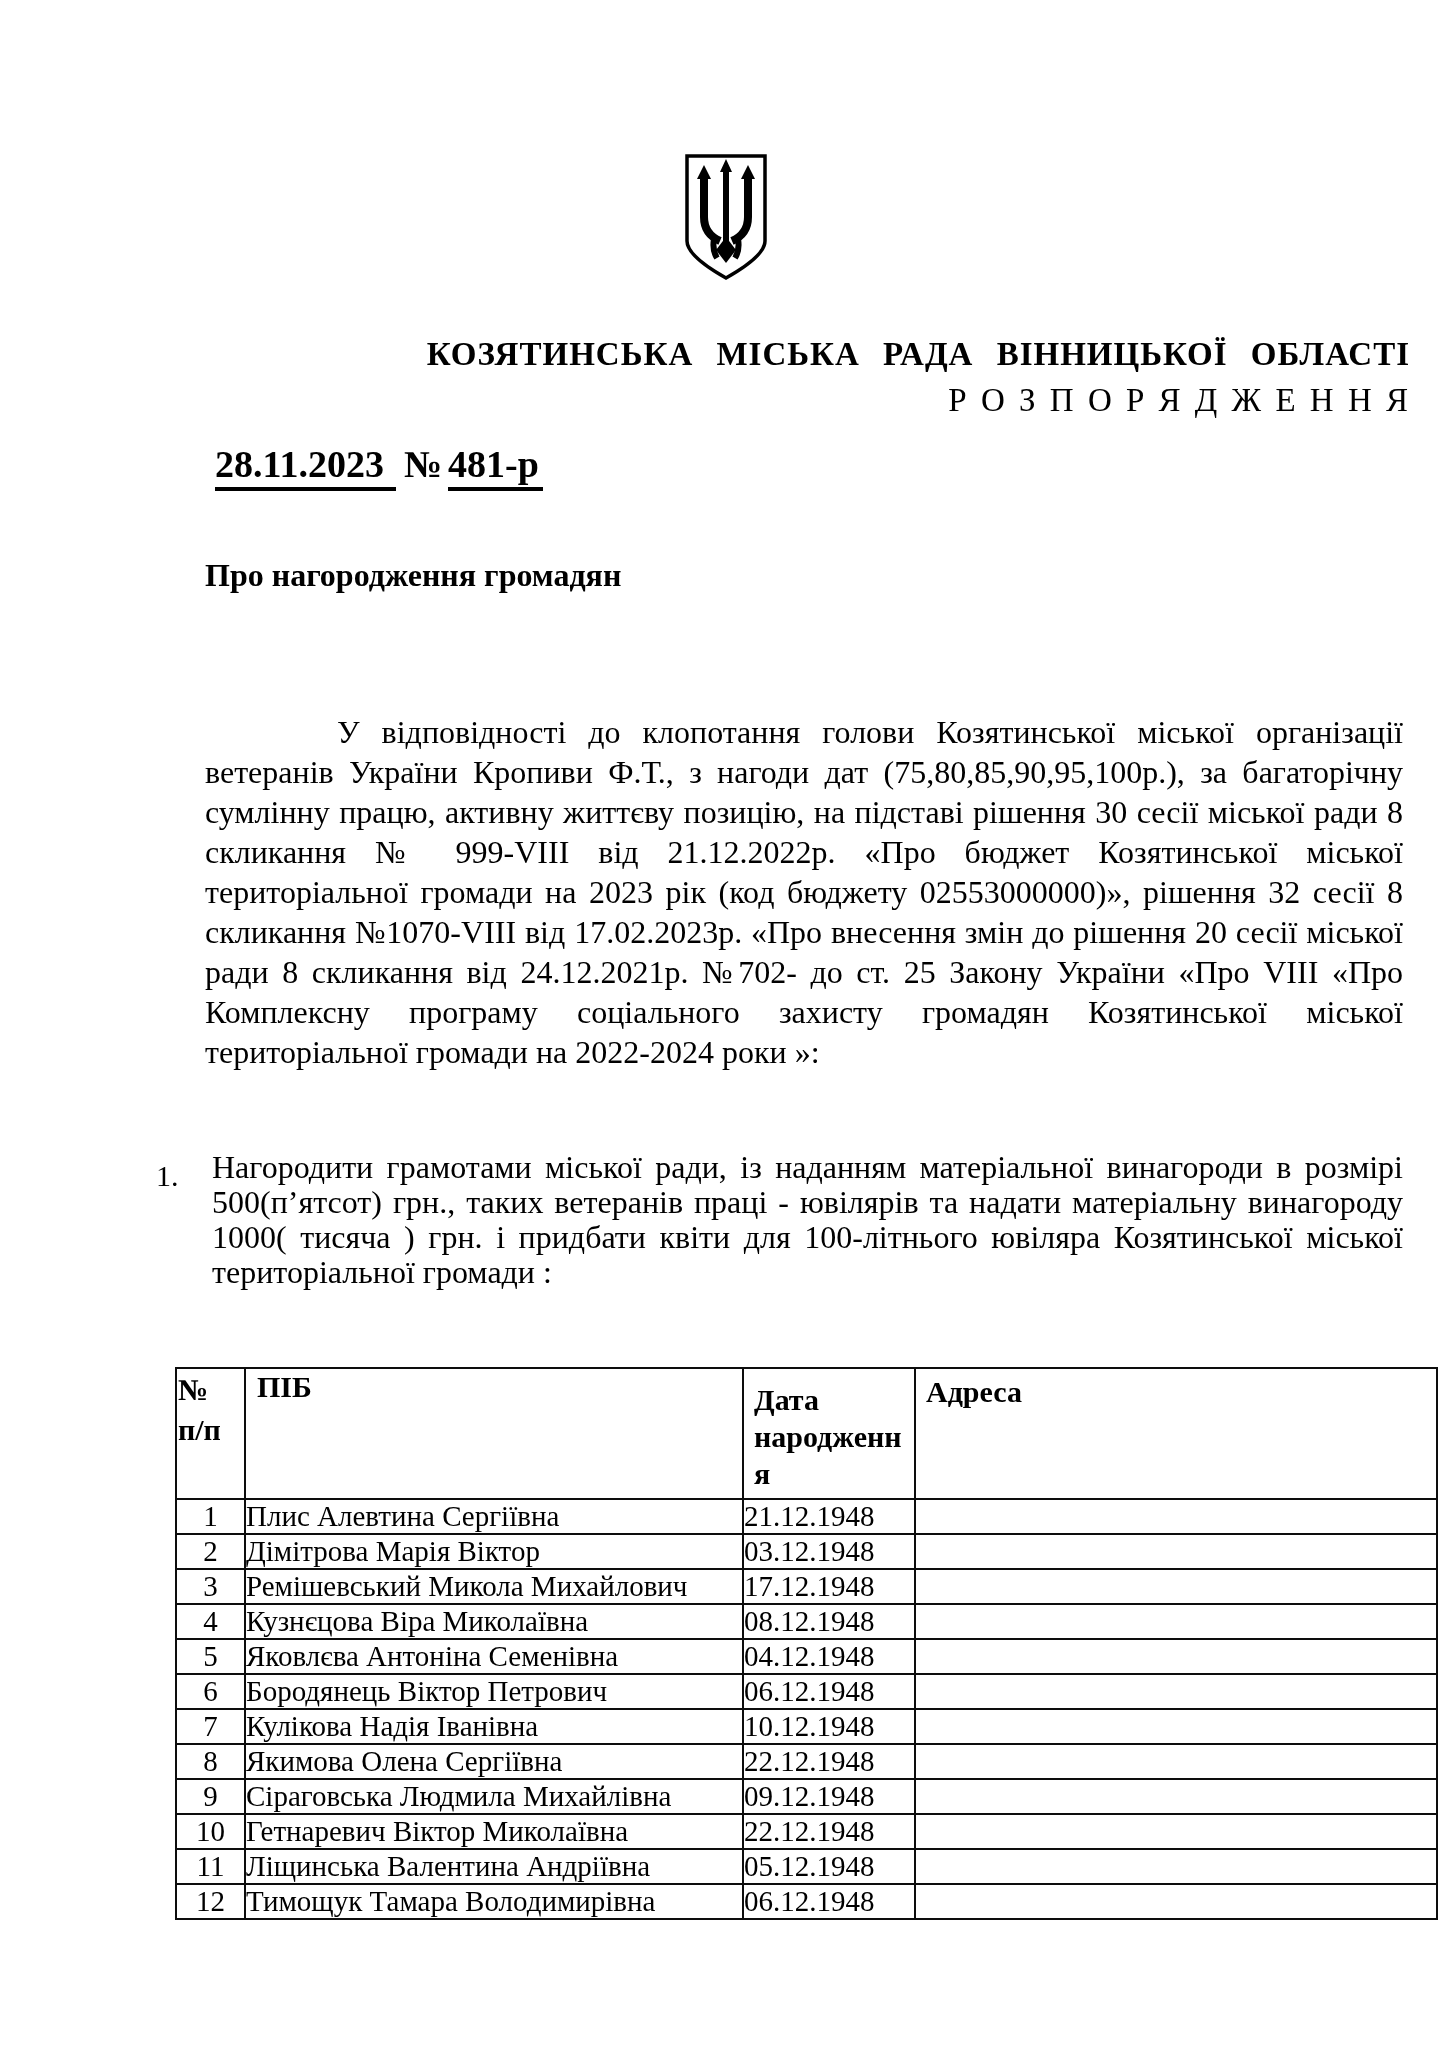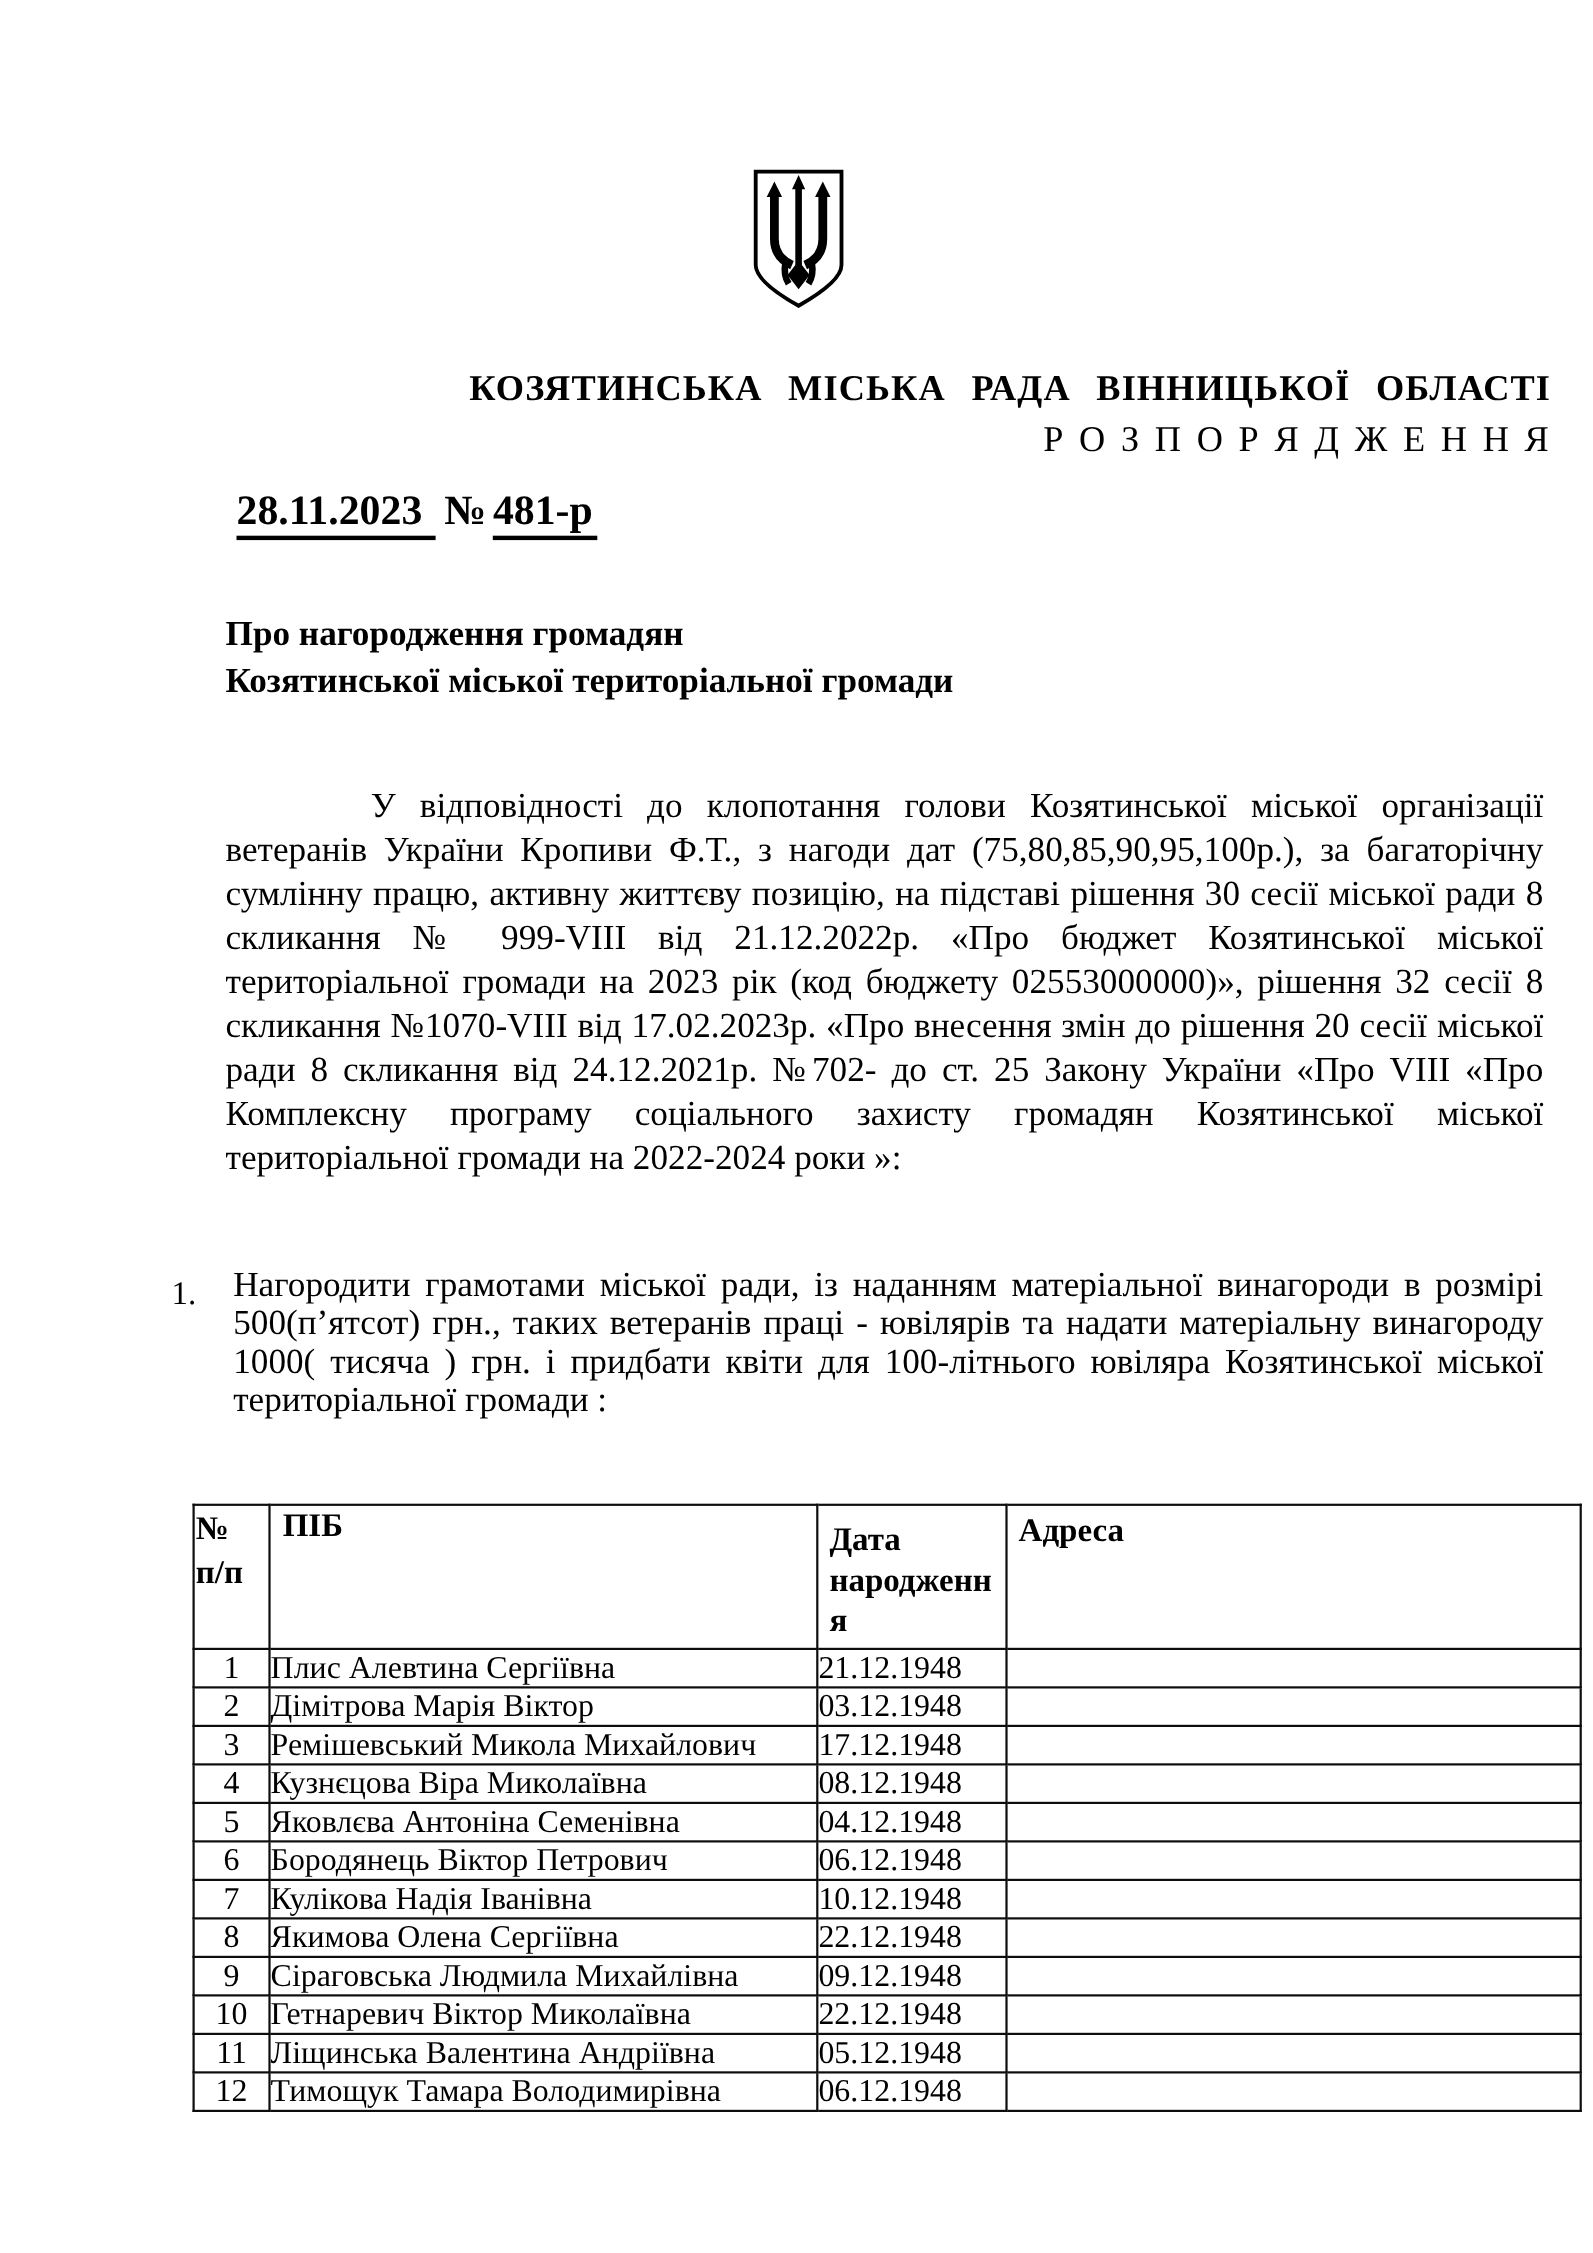--- a/index.html
+++ b/index.html
@@ -177,21 +177,20 @@
 
   <div class="header-block">
     <div class="org-name">КОЗЯТИНСЬКА МІСЬКА РАДА ВІННИЦЬКОЇ ОБЛАСТІ</div>
     <div class="doc-type">Р О З П О Р Я Д Ж Е Н Н Я</div>
   </div>
 
   <div class="date-line"><span class="u date-u">28.11.2023</span><span class="numero">№</span><span class="u num-u">481-р</span></div>
 
   <div class="subject">
     <div>Про нагородження громадян</div>
-    <div>Козятинської міської територіальної громади</div>
   </div>
 
   <div class="body-par">У відповідності до клопотання голови Козятинської міської організації ветеранів України Кропиви Ф.Т., з нагоди дат (75,80,85,90,95,100р.), за багаторічну сумлінну працю, активну життєву позицію, на підставі рішення 30 сесії міської ради 8 скликання № 999-VIII від 21.12.2022р. «Про бюджет Козятинської міської територіальної громади на 2023 рік (код бюджету 02553000000)», рішення 32 сесії 8 скликання №1070-VIII від 17.02.2023р. «Про внесення змін до рішення 20 сесії міської ради 8 скликання від 24.12.2021р. №702- до ст. 25 Закону України «Про VIII «Про Комплексну програму соціального захисту громадян Козятинської міської територіальної громади на 2022-2024 роки »:</div>
 
   <div class="list-item">
     <div class="list-num">1.</div>
     <div class="list-text">Нагородити грамотами міської ради, із наданням матеріальної винагороди в розмірі 500(п’ятсот) грн., таких ветеранів праці - ювілярів та надати матеріальну винагороду 1000( тисяча ) грн. і придбати квіти для 100-літнього ювіляра Козятинської міської територіальної громади :</div>
   </div>
 
   <table class="awards">

